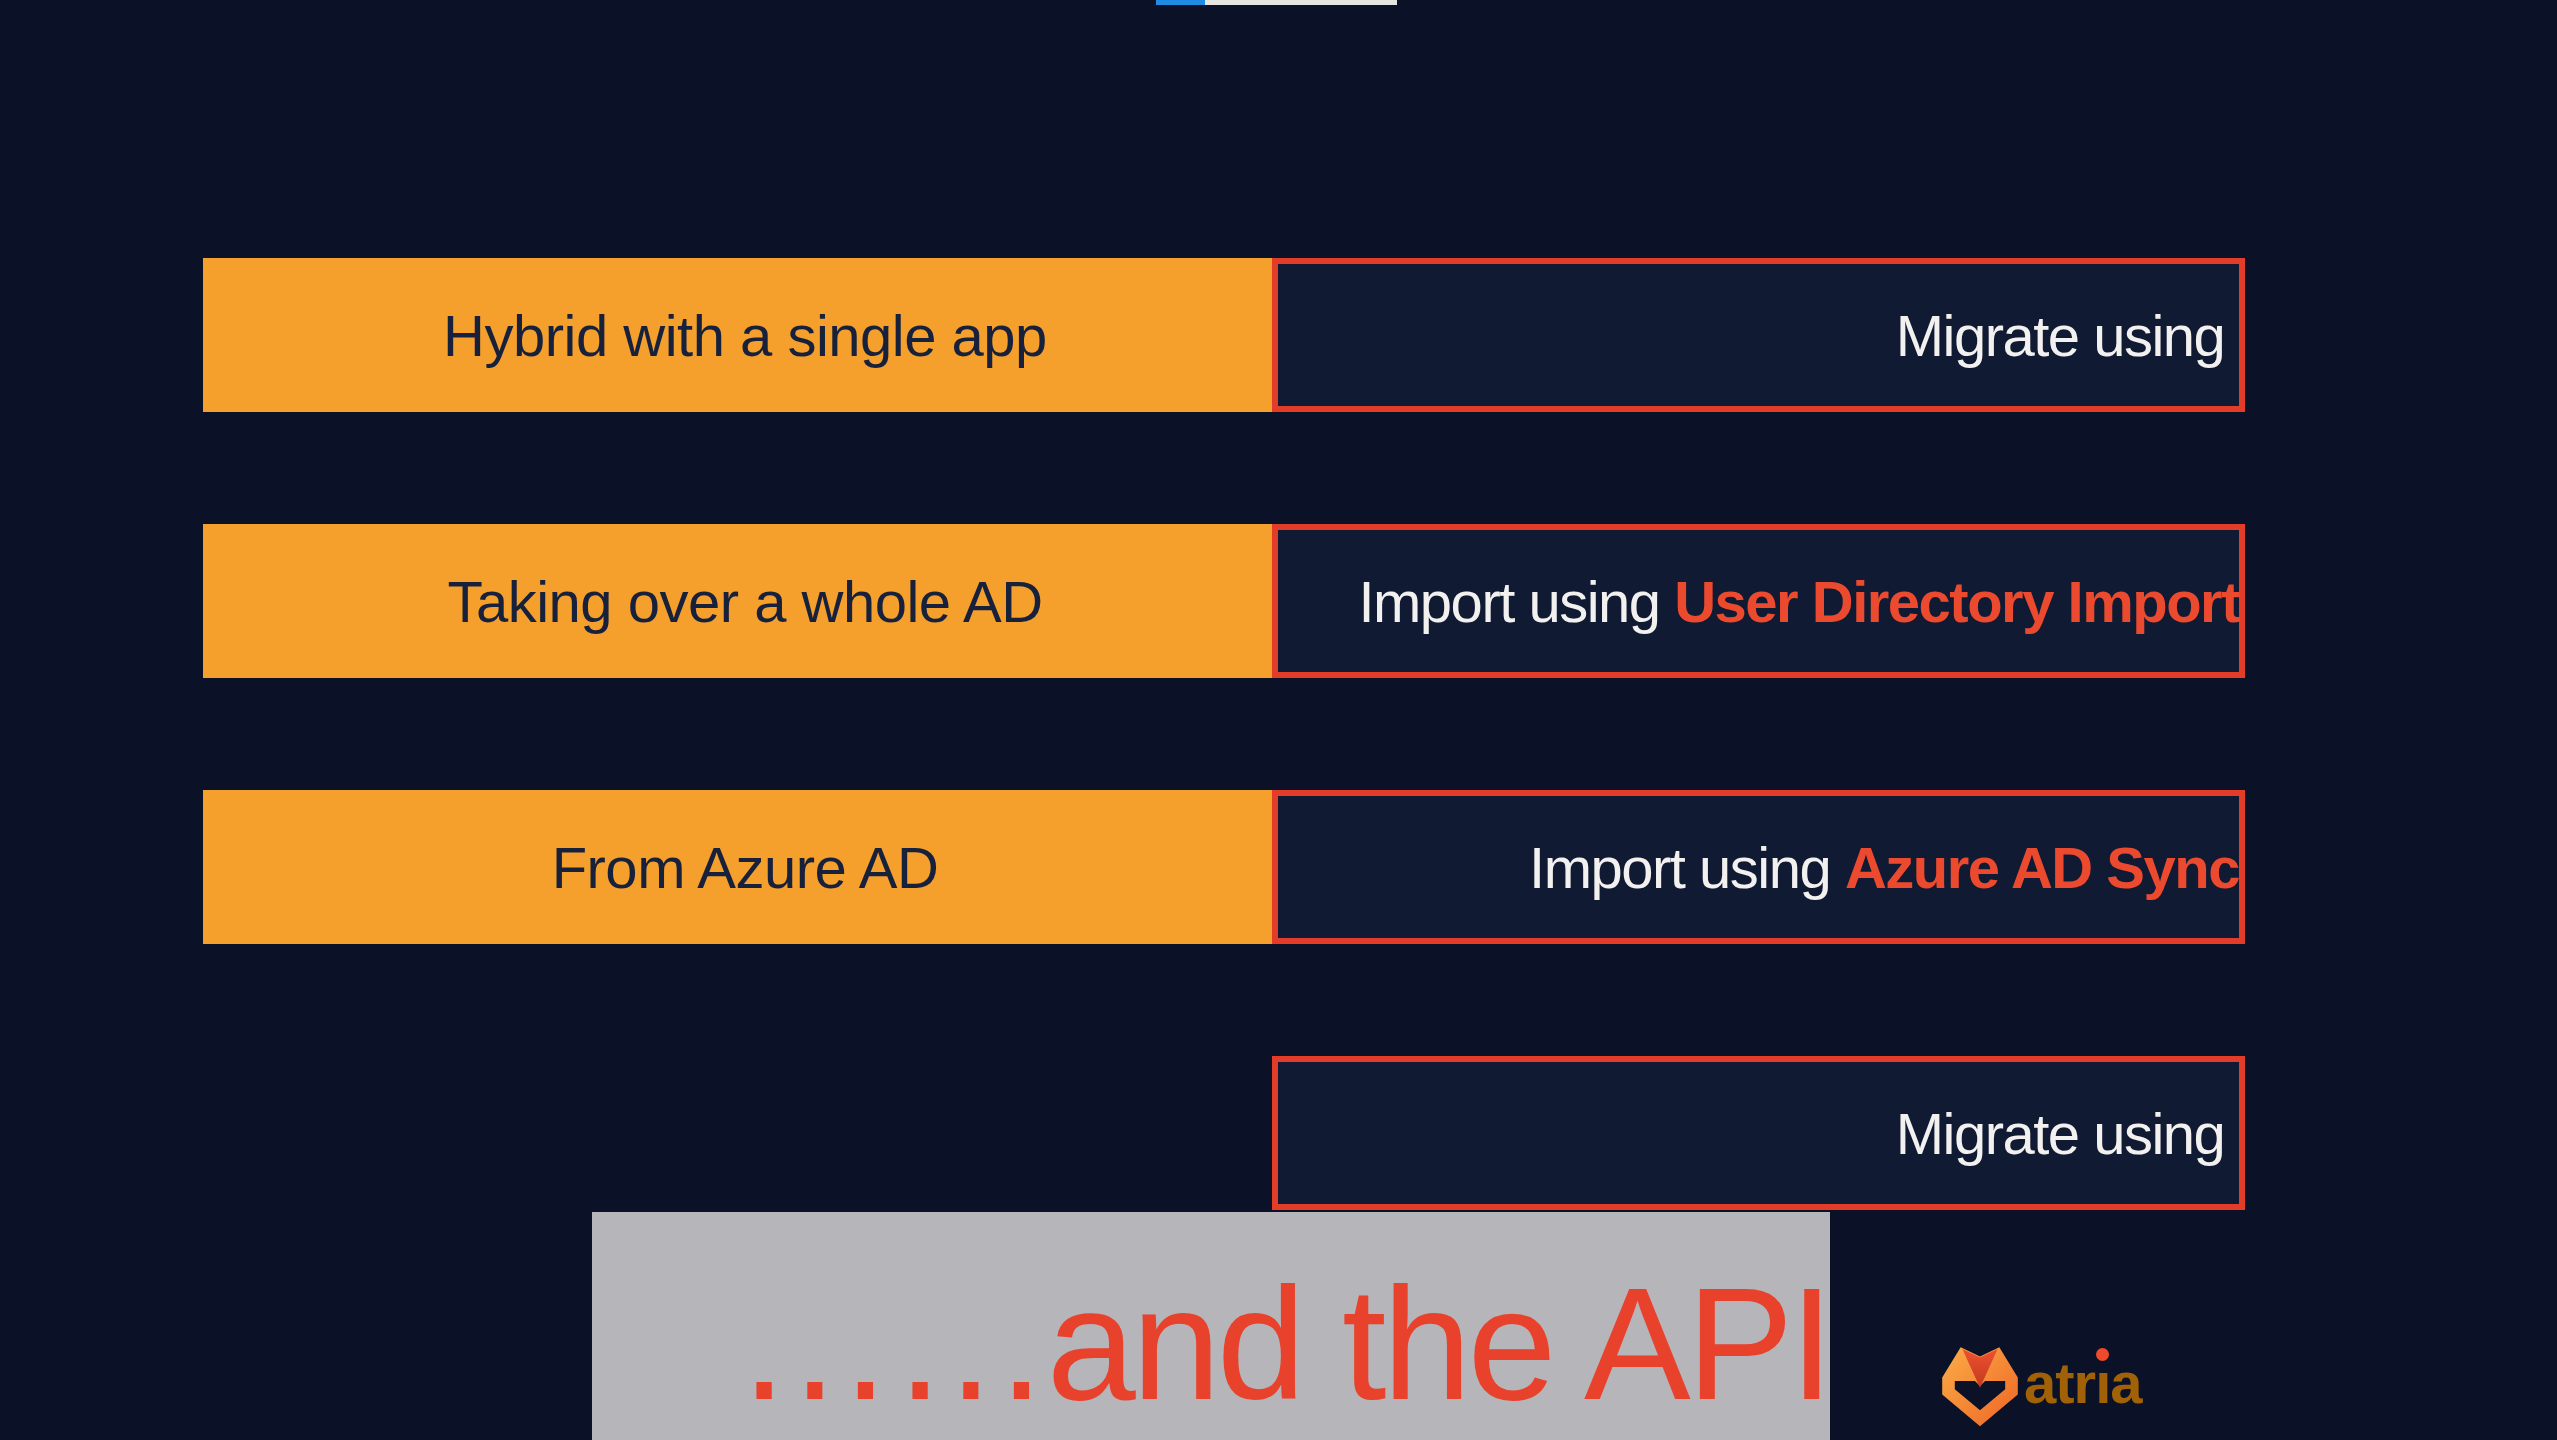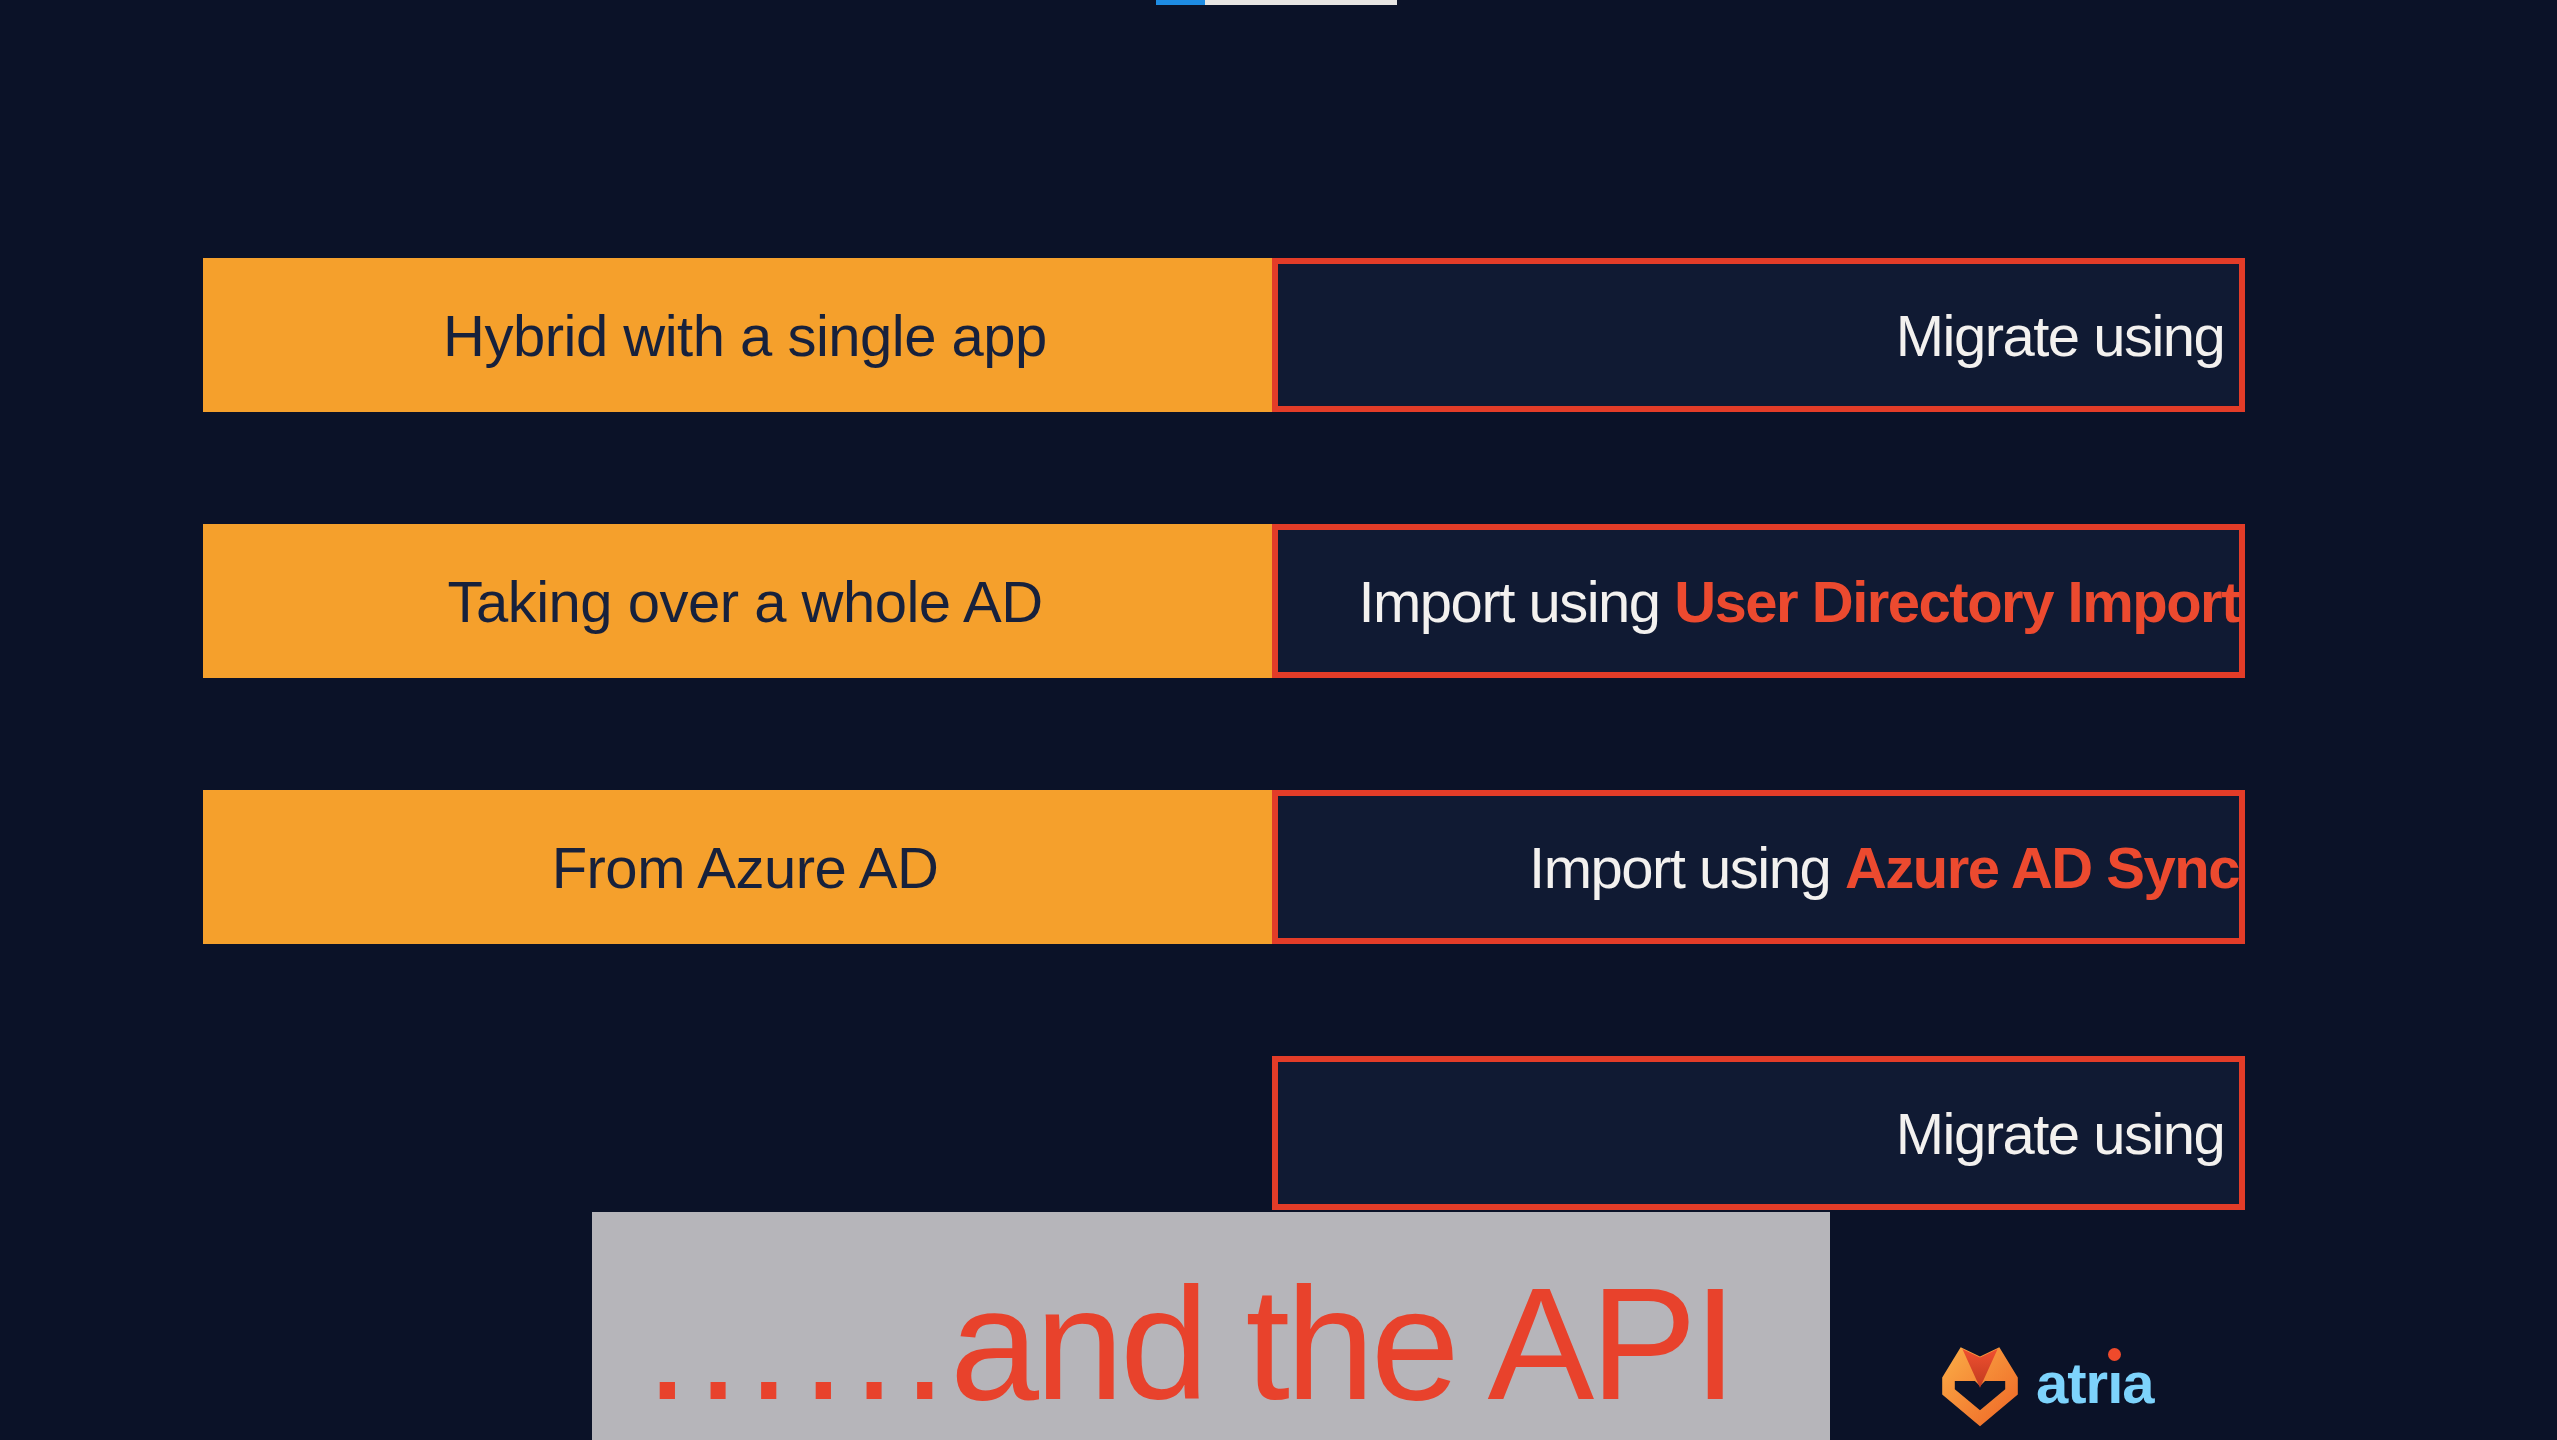--- a/index.html
+++ b/index.html
@@ -31,35 +31,36 @@
     white-space:pre;
   }
   .method-box .hl{color:#ec4a2f;font-weight:bold;}
 
   
   .banner{
     position:absolute;left:592px;top:1212px;width:1238px;height:228px;
     background:#b6b5ba;
     display:flex;align-items:flex-end;
     overflow:hidden;
+    justify-content:flex-end;
   }
   .banner-text{
     font-size:160px;line-height:1;letter-spacing:-4px;
     color:#e8422c;
     padding:0 0 16px 46px;
     white-space:pre;
   }
 
   
   .logo{position:absolute;left:1938px;top:1342px;display:flex;align-items:flex-start;}
   .logo-mark{width:84px;height:88px;display:block;}
   .logo-text{
-    margin-left:14px;margin-top:12px;
+    margin-left:2px;margin-top:12px;
     font-size:58px;font-weight:bold;line-height:1;letter-spacing:-1px;
-    color:#7dd3fc;
+    color:#a16207;
   }
   .i-wrap{position:relative;display:inline-block;}
   .i-dot{
     position:absolute;left:1px;top:-6px;
     width:13px;height:13px;border-radius:50%;
     background:#ef4a2b;
   }
 </style>
 </head>
 <body>

